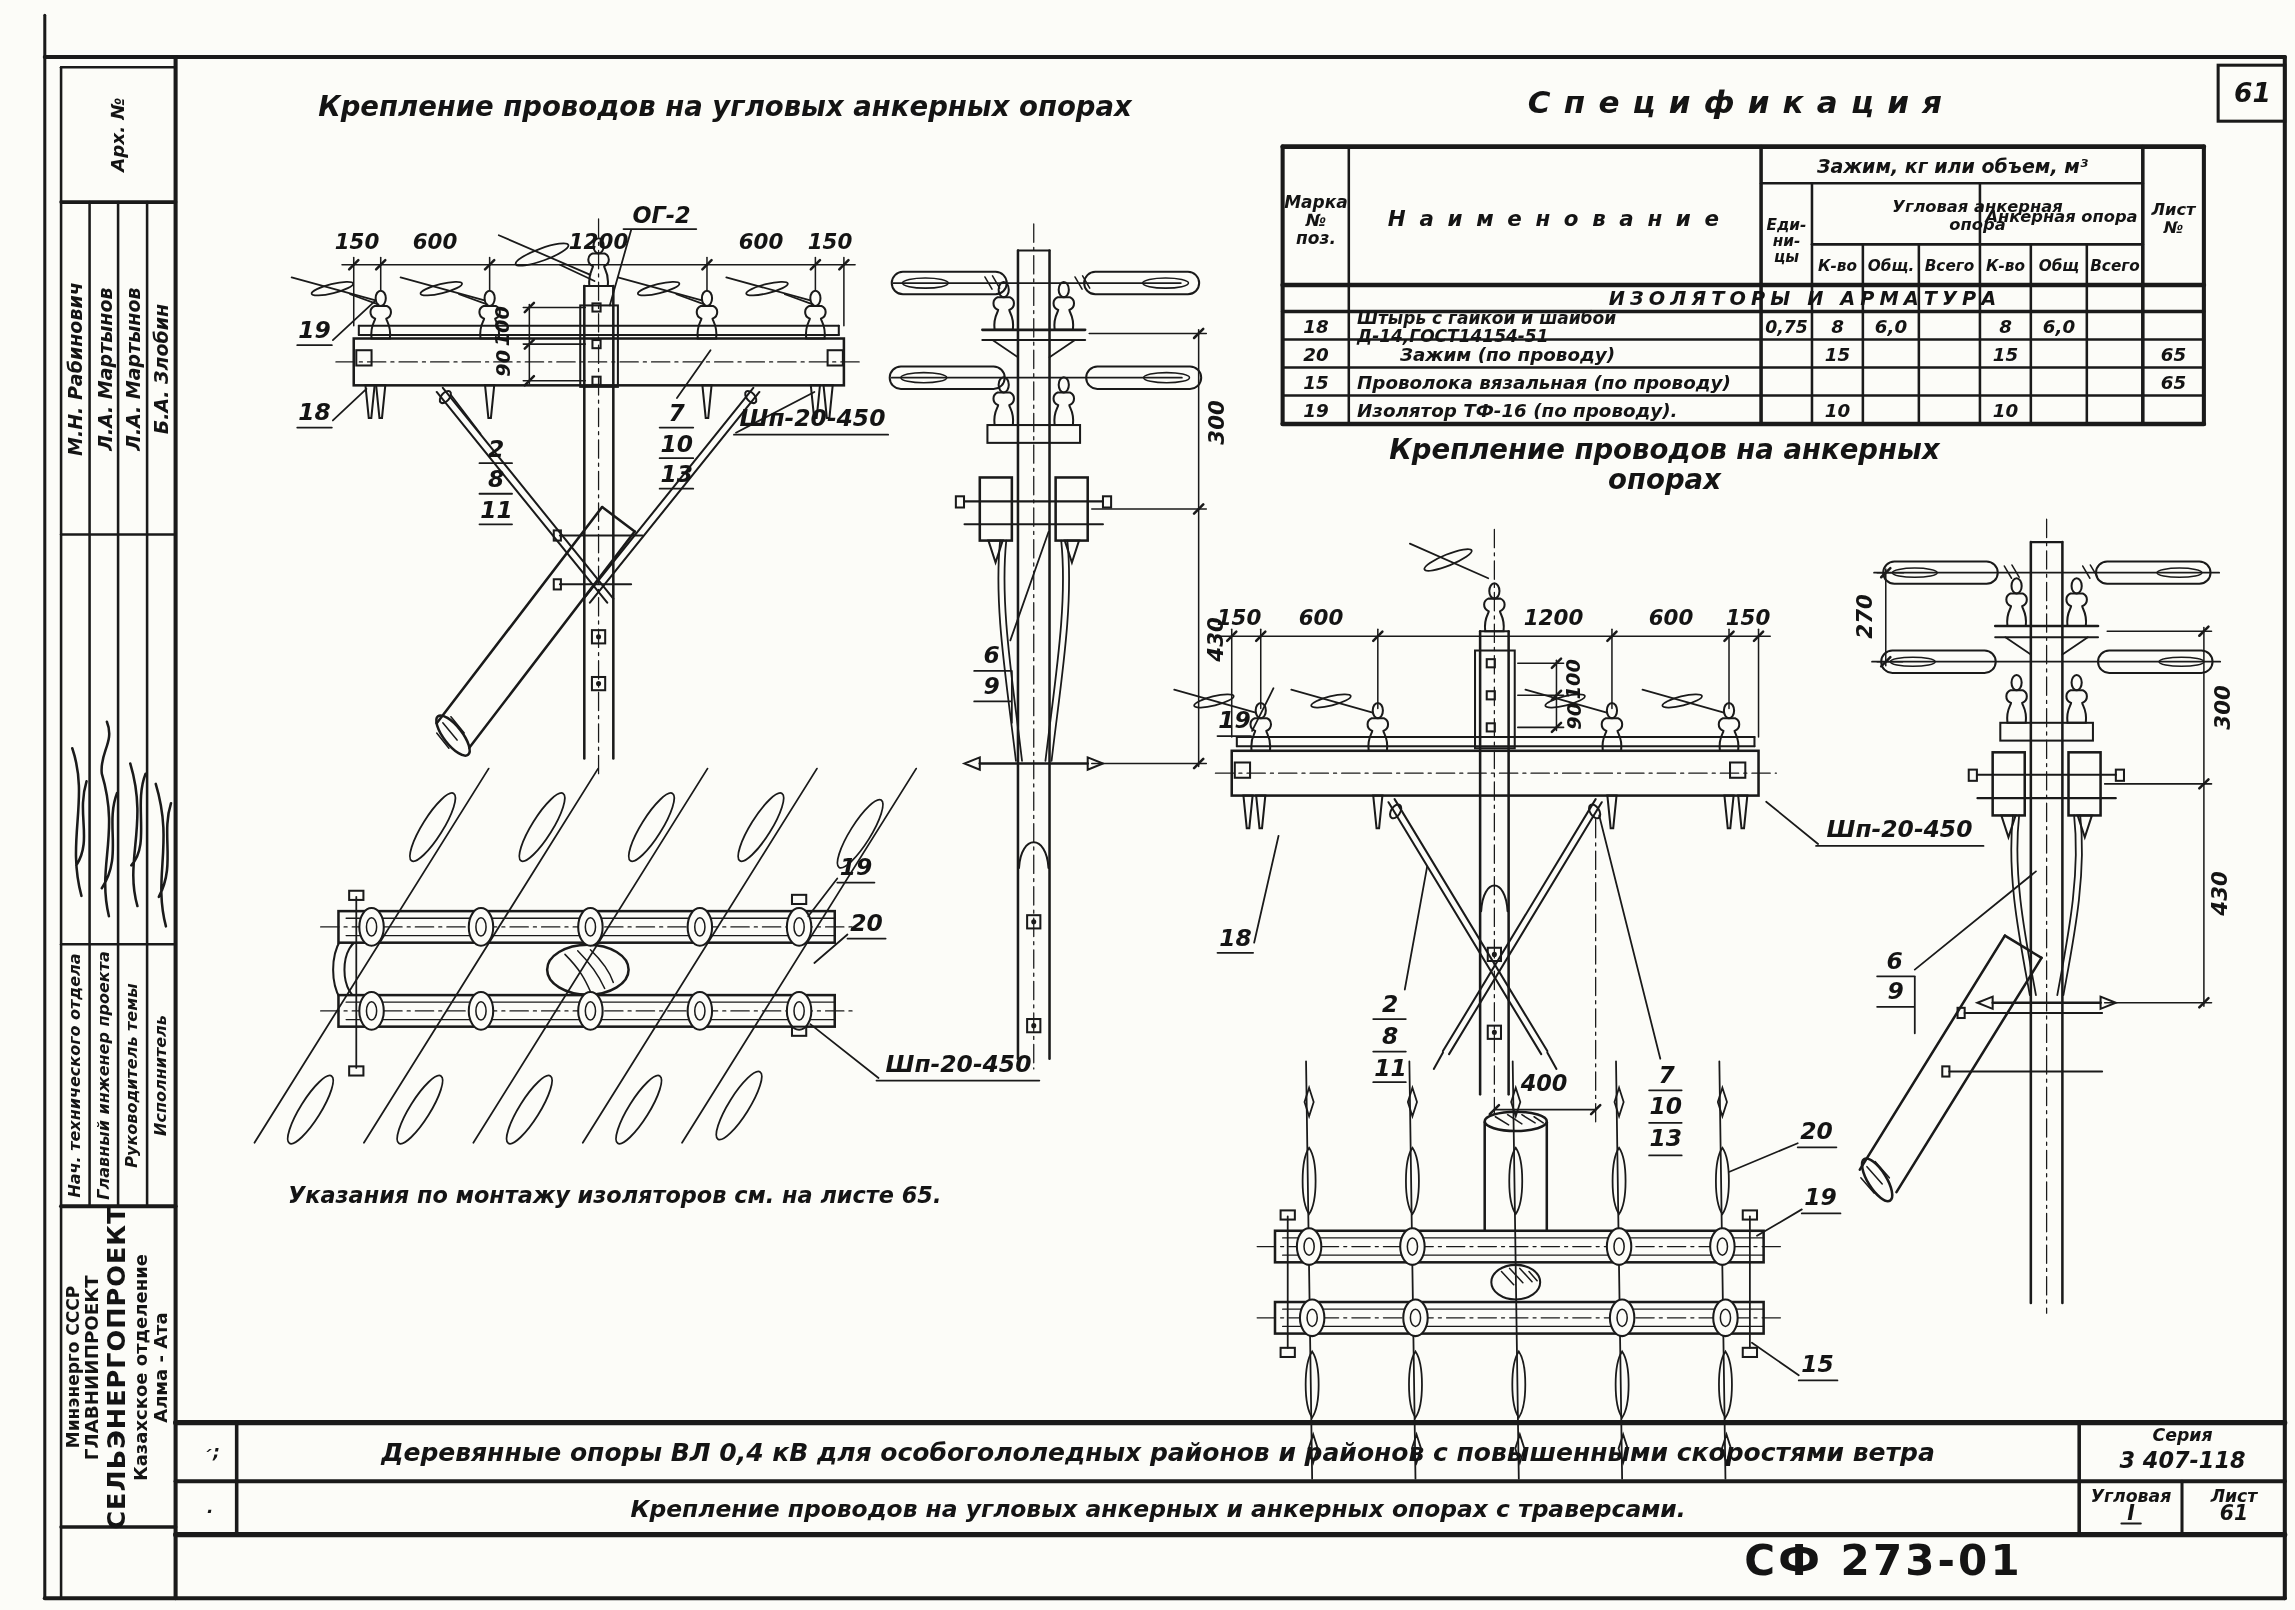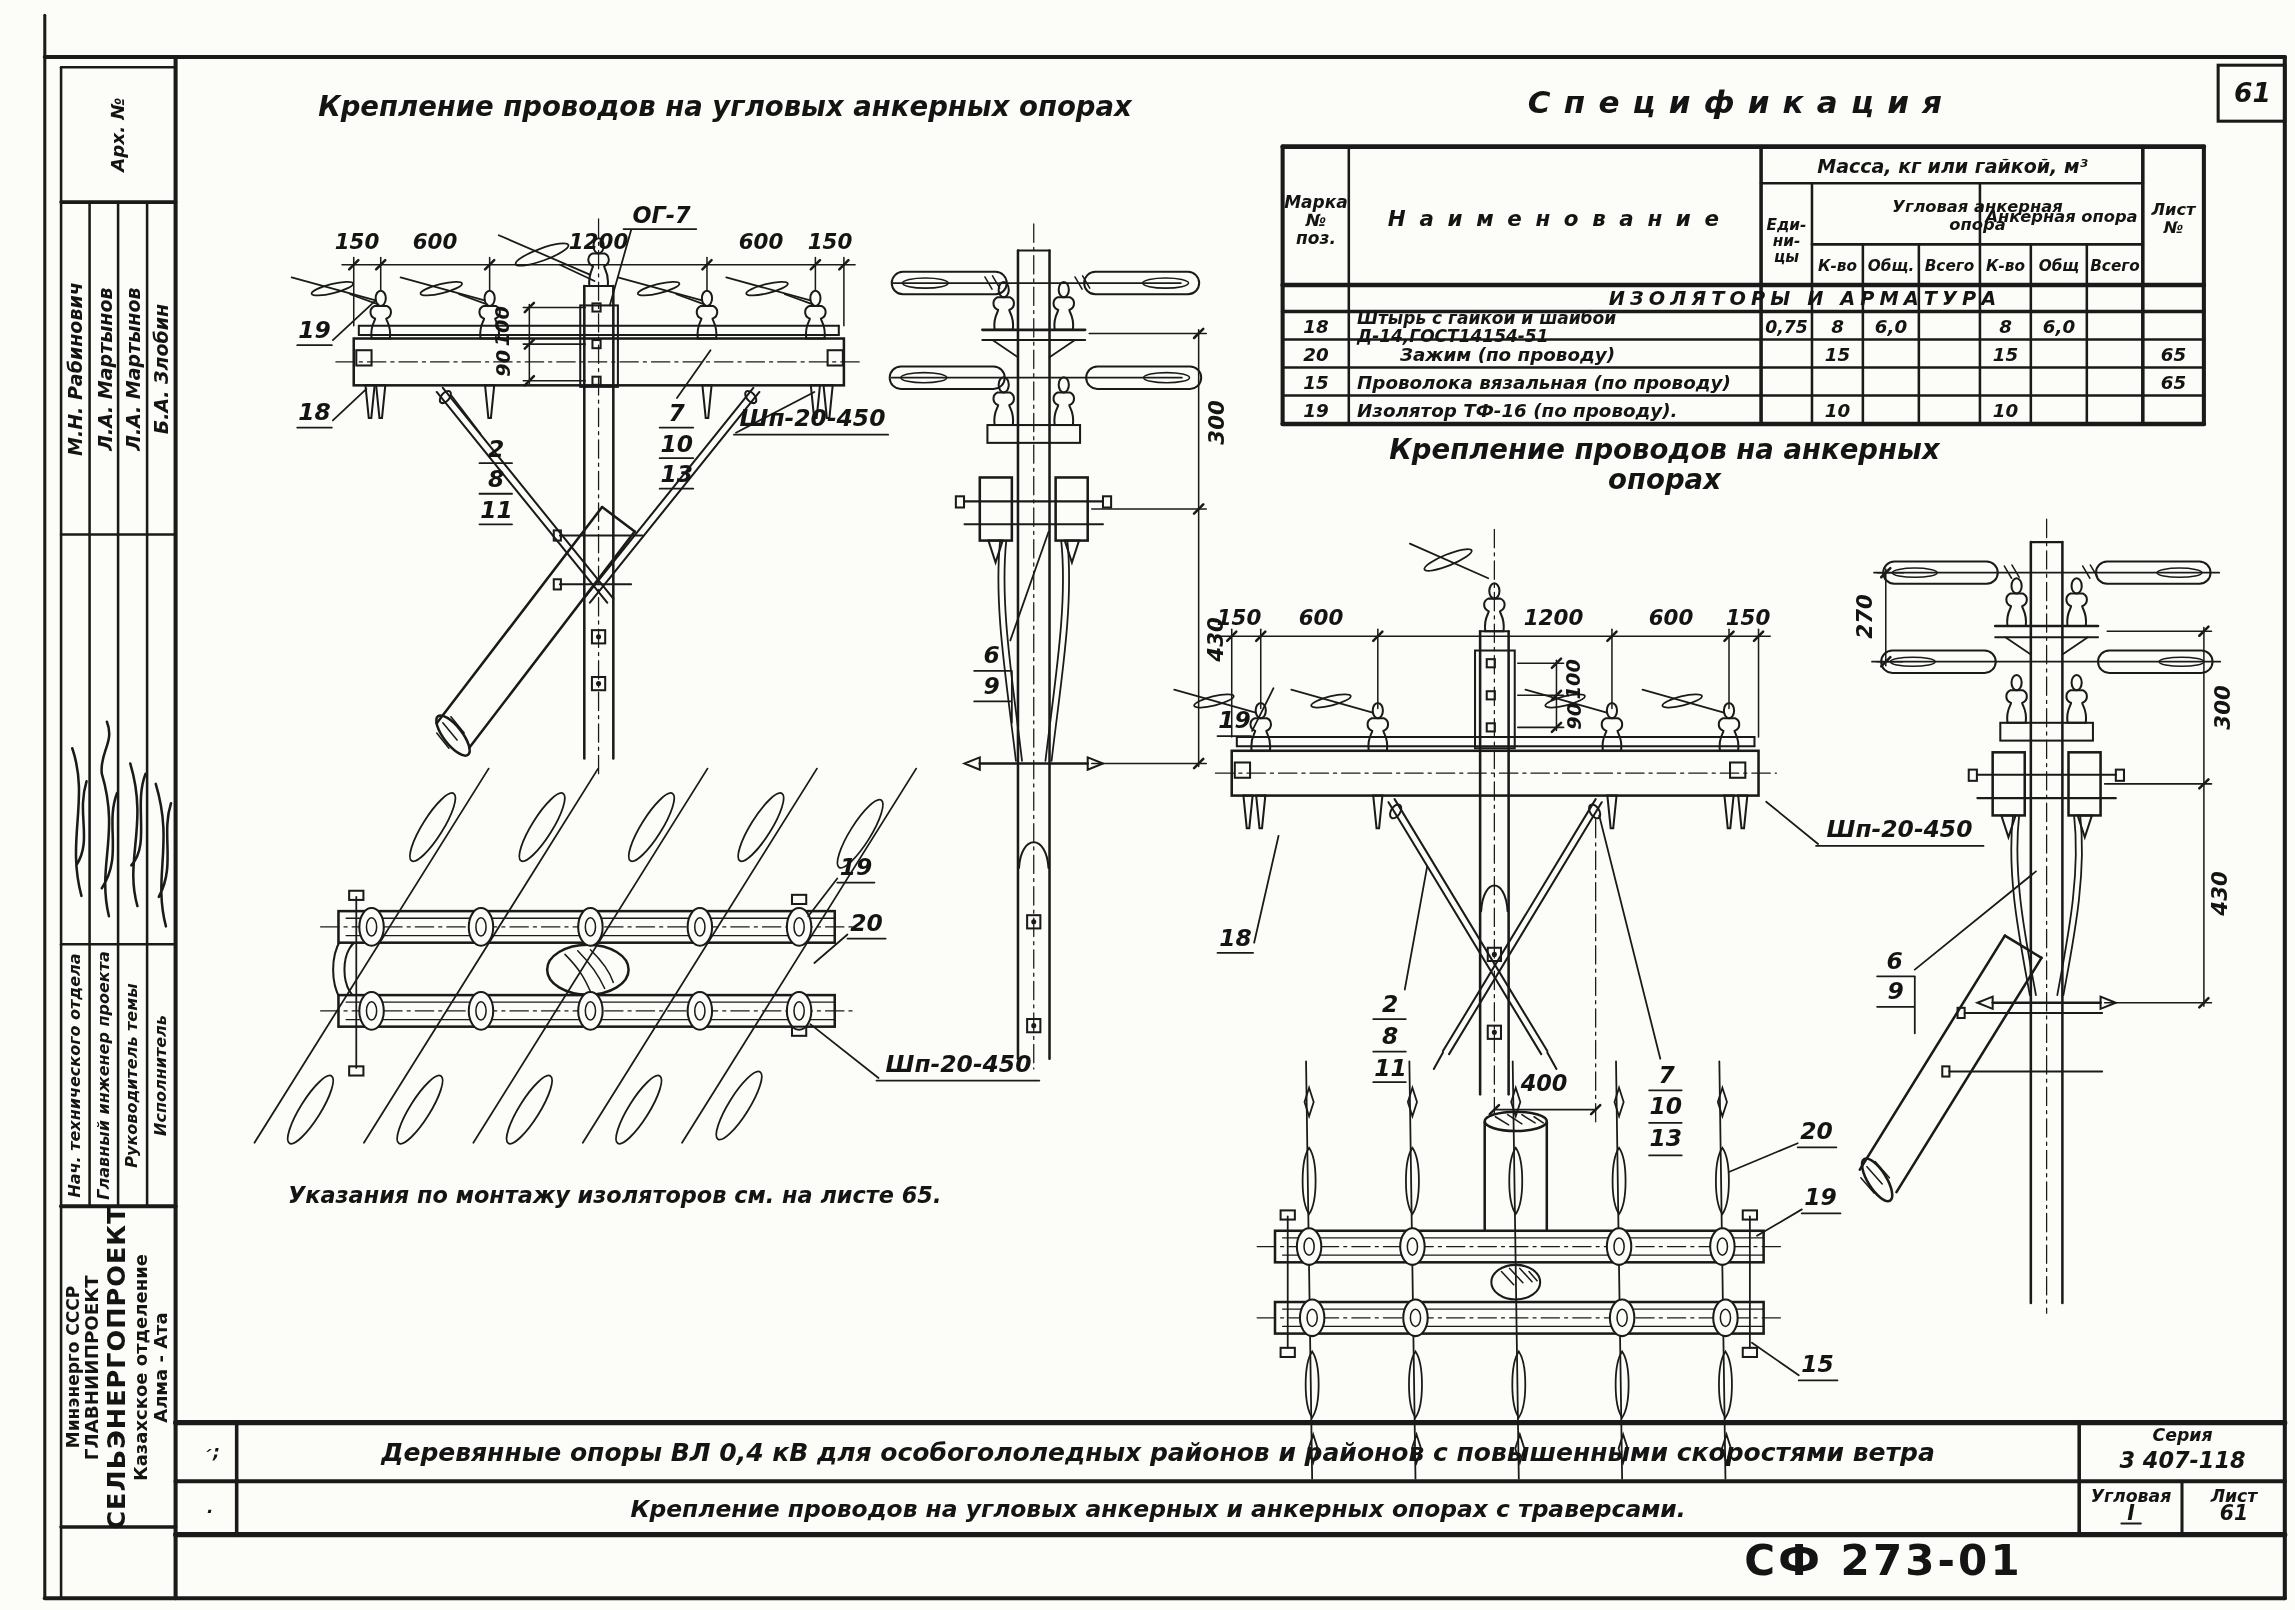--- a/index.html
+++ b/index.html
@@ -635,21 +635,21 @@
 <div class="t ctr" style="left:1741px;top:1538px;width:285px;height:46px;font-size:42px;letter-spacing:3.1px;font-style:normal;">СФ 273-01</div>
 
 <div class="t ctr" style="left:305px;top:88px;width:840px;height:37px;font-size:27.5px;">Крепление   проводов   на  угловых   анкерных   опорах</div>
 <div class="t ctr" style="left:1344px;top:446px;width:641px;height:37px;font-size:27.5px;font-style:italic;">Крепление    проводов    на  анкерных   опорах</div>
 <div class="t lft" style="left:288px;top:1180px;width:774px;height:31px;font-size:22.4px;">Указания   по  монтажу   изоляторов   см. на  листе   65.</div>
 
 <div class="t ctr" style="left:1334px;top:82px;width:815px;height:40px;font-size:31px;letter-spacing:13.2px;">Спецификация</div>
 <div class="t ctr" style="left:1284px;top:192px;width:64px;height:56px;font-size:17px;">Марка
 № поз.</div>
 <div class="t ctr" style="left:1354px;top:204px;width:402px;height:31px;font-size:21.4px;letter-spacing:3.1px;">Н а и м е н о в а н и е</div>
-<div class="t ctr" style="left:1764px;top:153px;width:377px;height:25.5px;font-size:19px;">Масса, кг  или  гайкой, м³</div>
+<div class="t ctr" style="left:1764px;top:153px;width:377px;height:25.5px;font-size:19px;">Зажим, кг  или  объем, м³</div>
 <div class="t ctr" style="left:1762px;top:203px;width:49px;height:76px;font-size:15.3px;">Еди-
 ни-
 цы</div>
 <div class="t ctr" style="left:1813px;top:193px;width:329px;height:45px;font-size:16.3px;">Угловая анкерная
 опора</div>
 <div class="t ctr" style="left:1981px;top:201px;width:161px;height:31px;font-size:16.3px;">Анкерная  опора</div>
 <div class="t ctr" style="left:1813px;top:254px;width:49px;height:24.4px;font-size:15.3px;">К-во</div>
 <div class="t ctr" style="left:1864px;top:254px;width:54px;height:24.4px;font-size:15.3px;">Общ.</div>
 <div class="t ctr" style="left:1920px;top:254px;width:59px;height:24.4px;font-size:15.3px;">Всего</div>
 <div class="t ctr" style="left:1981px;top:254px;width:49px;height:24.4px;font-size:15.3px;">К-во</div>
@@ -676,21 +676,21 @@
 
 <div class="t ctr" style="left:1284px;top:371px;width:64px;height:23.4px;font-size:18.3px;">15</div>
 <div class="t lft" style="left:1357px;top:371px;width:402px;height:23.4px;font-size:18.3px;">Проволока  вязальная  (по проводу)</div>
 <div class="t ctr" style="left:2144px;top:371px;width:59px;height:23.4px;font-size:18.3px;">65</div>
 
 <div class="t ctr" style="left:1284px;top:399px;width:64px;height:23.4px;font-size:18.3px;">19</div>
 <div class="t lft" style="left:1357px;top:399px;width:402px;height:23.4px;font-size:18.3px;">Изолятор  ТФ-16  (по проводу).</div>
 <div class="t ctr" style="left:1813px;top:399px;width:49px;height:23.4px;font-size:18.3px;">10</div>
 <div class="t ctr" style="left:1981px;top:399px;width:49px;height:23.4px;font-size:18.3px;">10</div>
 
-<div class="t ctr" style="left:626px;top:203px;width:71px;height:25.5px;font-size:22.4px;">ОГ-7</div>
+<div class="t ctr" style="left:626px;top:203px;width:71px;height:25.5px;font-size:22.4px;">ОГ-2</div>
 <div class="t ctr" style="left:339px;top:230px;width:36px;height:24.4px;font-size:21.4px;">150</div>
 <div class="t ctr" style="left:412px;top:230px;width:46px;height:24.4px;font-size:21.4px;">600</div>
 <div class="t ctr" style="left:570px;top:230px;width:57px;height:24.4px;font-size:21.4px;">1200</div>
 <div class="t ctr" style="left:738px;top:230px;width:46px;height:24.4px;font-size:21.4px;">600</div>
 <div class="t ctr" style="left:812px;top:230px;width:36px;height:24.4px;font-size:21.4px;">150</div>
 <div class="t rot" style="left:488px;top:305px;width:31px;height:42px;font-size:19.3px;"><span>100</span></div>
 <div class="t rot" style="left:489px;top:345px;width:31px;height:36px;font-size:19.3px;"><span>90</span></div>
 <div class="t ctr" style="left:297px;top:318px;width:35px;height:25.5px;font-size:23.4px;">19</div>
 <div class="t ctr" style="left:297px;top:400px;width:35px;height:25.5px;font-size:23.4px;">18</div>
 <div class="t ctr" style="left:483px;top:437px;width:26.5px;height:24.4px;font-size:23.4px;">2</div>

